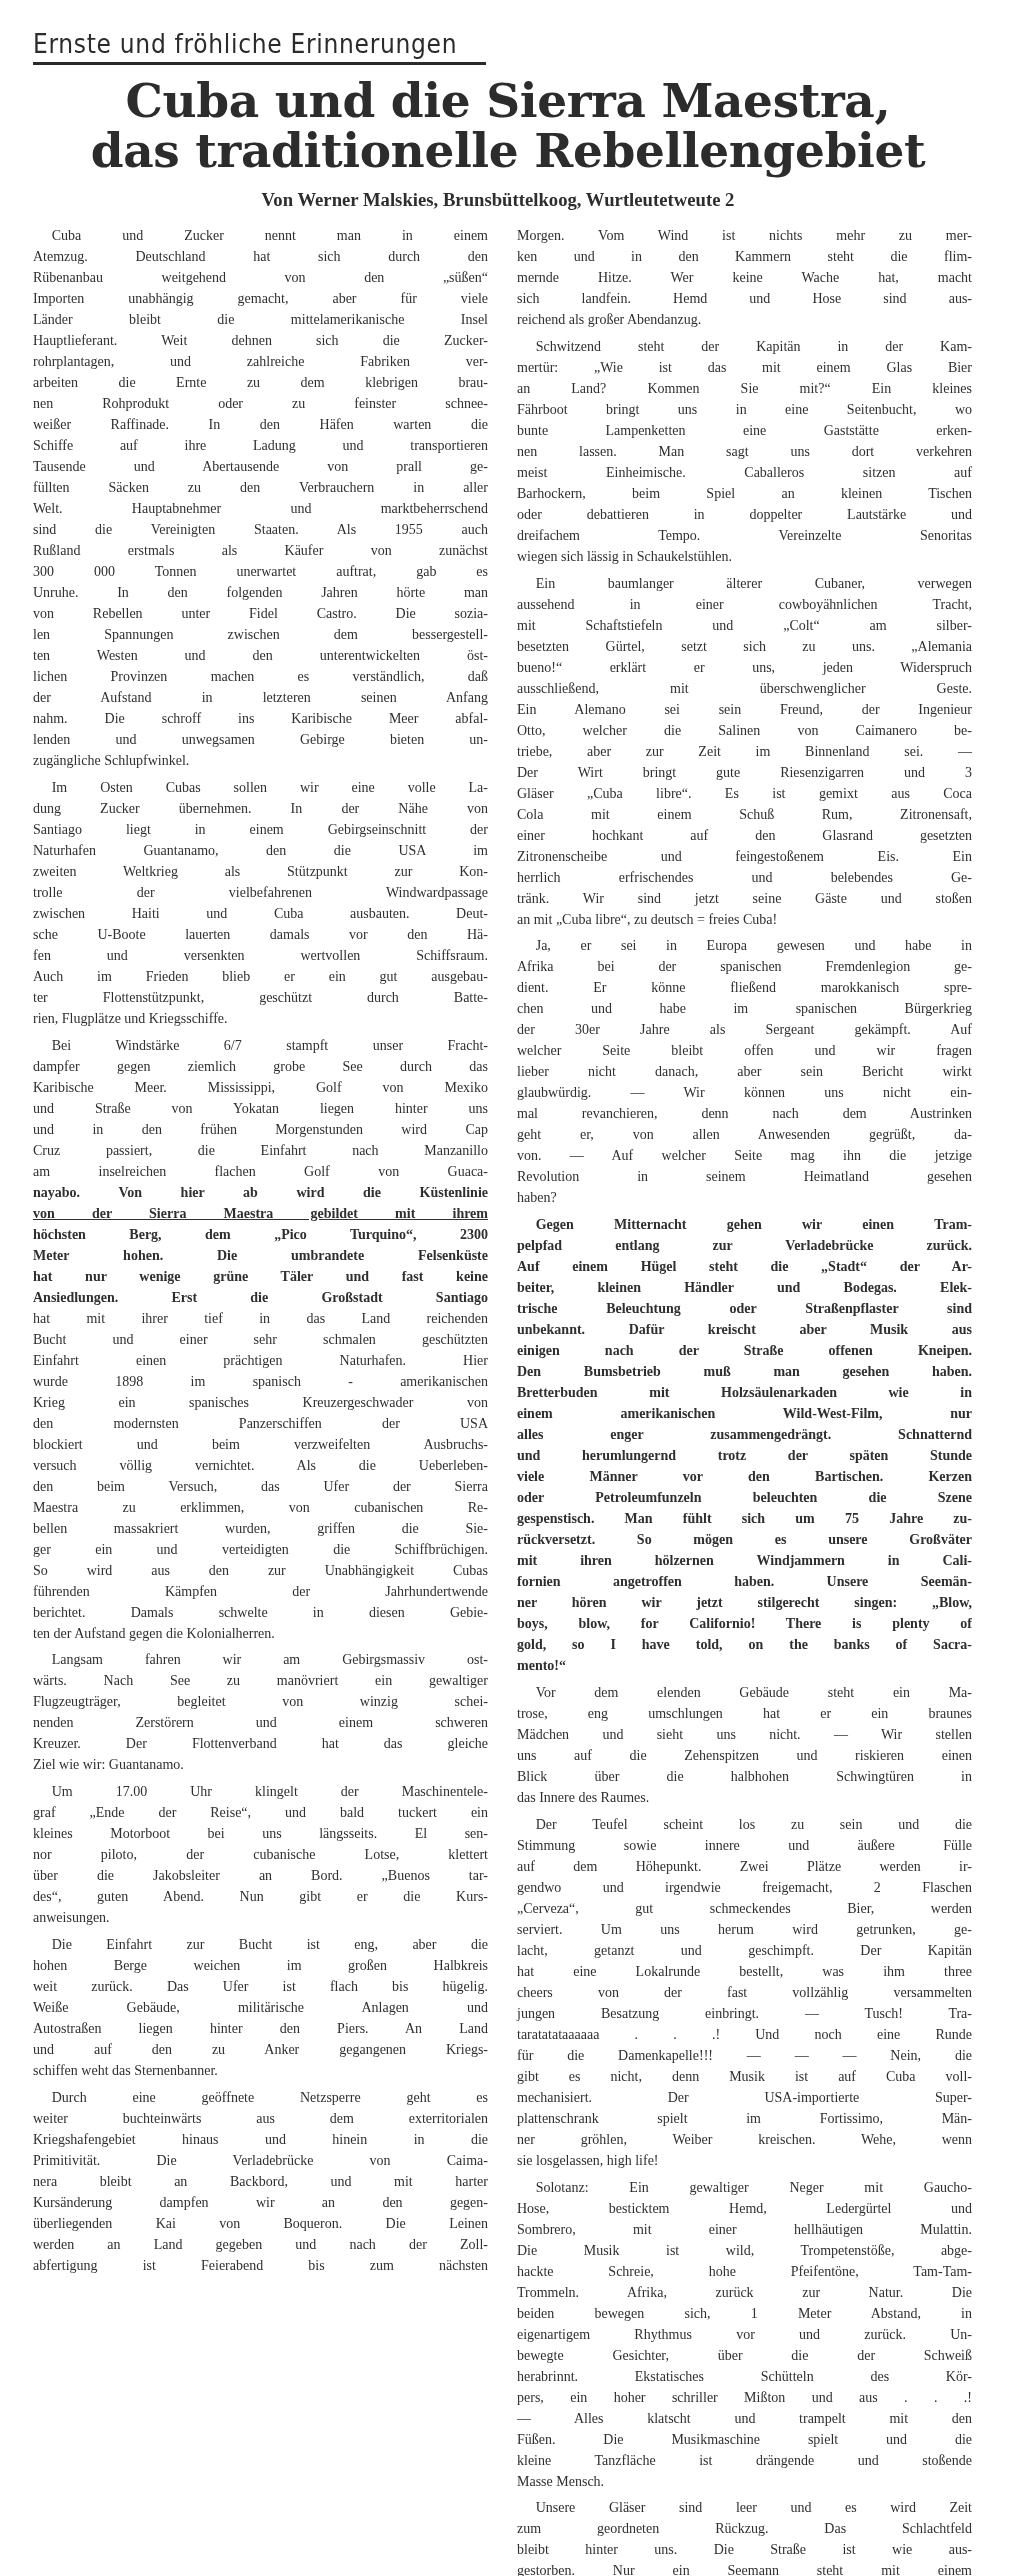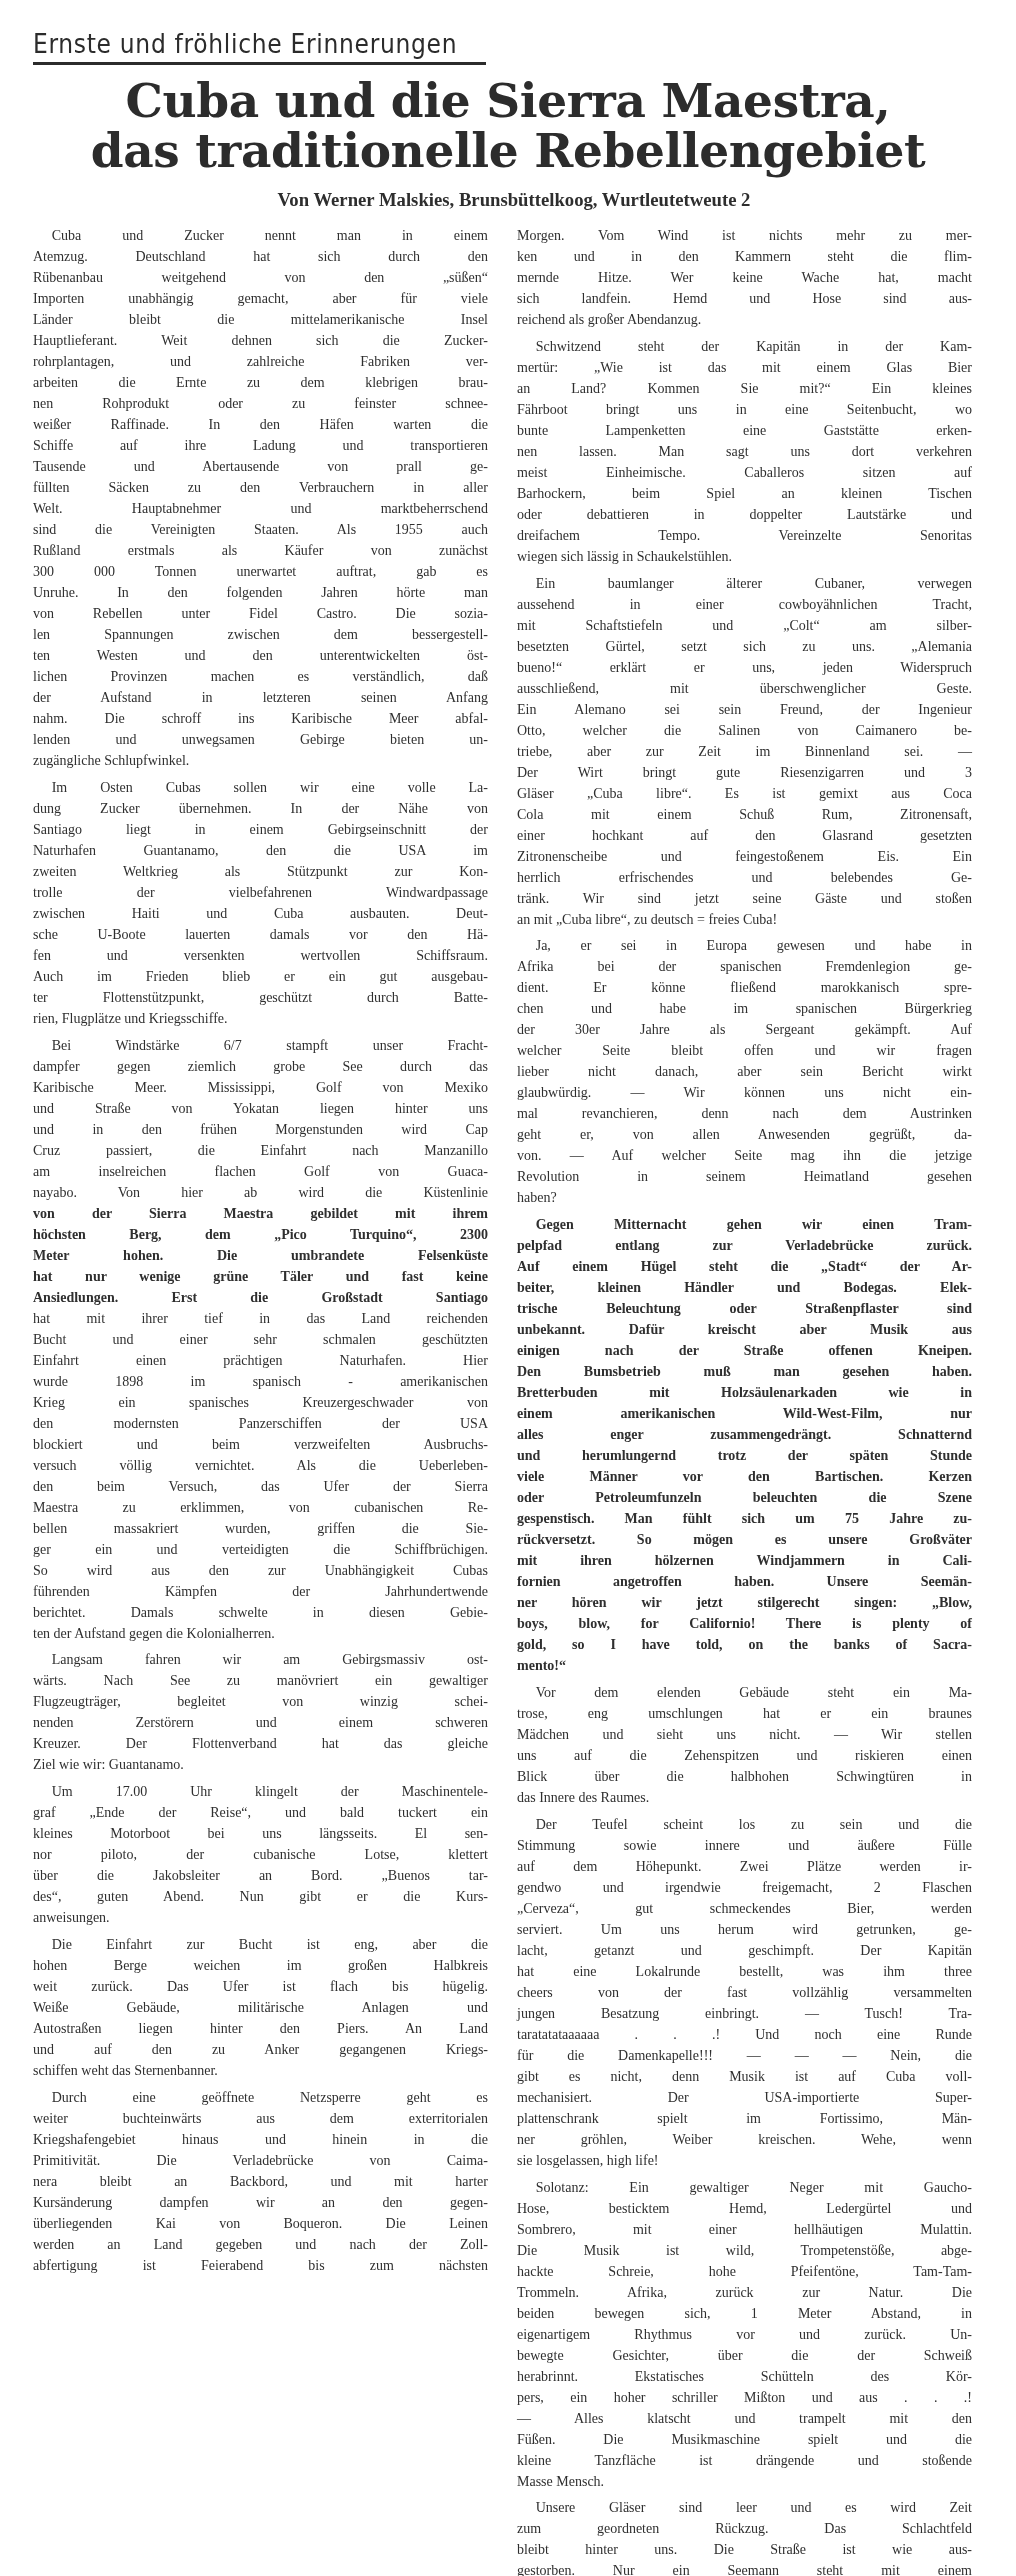--- a/index.html
+++ b/index.html
@@ -13,21 +13,21 @@
   .kicker-rule {
     position: absolute; left: 33px; top: 62px; width: 453px; height: 2.9px;
     background: #2b2b2b;
   }
   .headline {
     position: absolute; left: 0; top: 76px; width: 1016px; text-align: center;
     font-family: "DejaVu Serif", serif; font-weight: bold;
     font-size: 47px; line-height: 50px; color: #2c2c2c; letter-spacing: -0.4px;
   }
   .byline {
-    position: absolute; left: 16px; top: 189px; width: 996px; text-align: center;
+    position: absolute; left: 0; top: 189px; width: 996px; text-align: center;
     font-family: "Liberation Serif", serif; font-weight: bold;
     font-size: 18.7px; color: #2e2e2e;
   }
   .column {
     position: absolute; top: 225px; width: 455px;
     font-family: "Liberation Serif", serif; font-size: 14px; line-height: 21px;
     color: #2f2f2f;
   }
   .col-left { left: 33px; }
   .col-right { left: 517px; }
@@ -97,22 +97,22 @@
       <span class="line last">rien, Flugplätze und Kriegsschiffe.</span>
     </div>
     <div class="para">
       <span class="line first">Bei Windstärke 6/7 stampft unser Fracht-</span>
       <span class="line">dampfer gegen ziemlich grobe See durch das</span>
       <span class="line">Karibische Meer. Mississippi, Golf von Mexiko</span>
       <span class="line">und Straße von Yokatan liegen hinter uns</span>
       <span class="line">und in den frühen Morgenstunden wird Cap</span>
       <span class="line">Cruz passiert, die Einfahrt nach Manzanillo</span>
       <span class="line">am inselreichen flachen Golf von Guaca-</span>
-      <span class="line" style="font-weight: normal;">nayabo. Von hier ab wird die Küstenlinie</span>
-      <span class="line" style="font-weight: bold;">von der Sierra Maestra gebildet mit ihrem</span>
+      <span class="line" style="font-weight: bold;">nayabo. Von hier ab wird die Küstenlinie</span>
+      <span class="line" style="font-weight: bold; text-decoration: underline;">von der Sierra Maestra gebildet mit ihrem</span>
       <span class="line" style="font-weight: bold;">höchsten Berg, dem „Pico Turquino“, 2300</span>
       <span class="line" style="font-weight: bold;">Meter hohen. Die umbrandete Felsenküste</span>
       <span class="line" style="font-weight: bold;">hat nur wenige grüne Täler und fast keine</span>
       <span class="line" style="font-weight: bold;">Ansiedlungen. Erst die Großstadt Santiago</span>
       <span class="line">hat mit ihrer tief in das Land reichenden</span>
       <span class="line">Bucht und einer sehr schmalen geschützten</span>
       <span class="line">Einfahrt einen prächtigen Naturhafen. Hier</span>
       <span class="line">wurde 1898 im spanisch - amerikanischen</span>
       <span class="line">Krieg ein spanisches Kreuzergeschwader von</span>
       <span class="line">den modernsten Panzerschiffen der USA</span>

